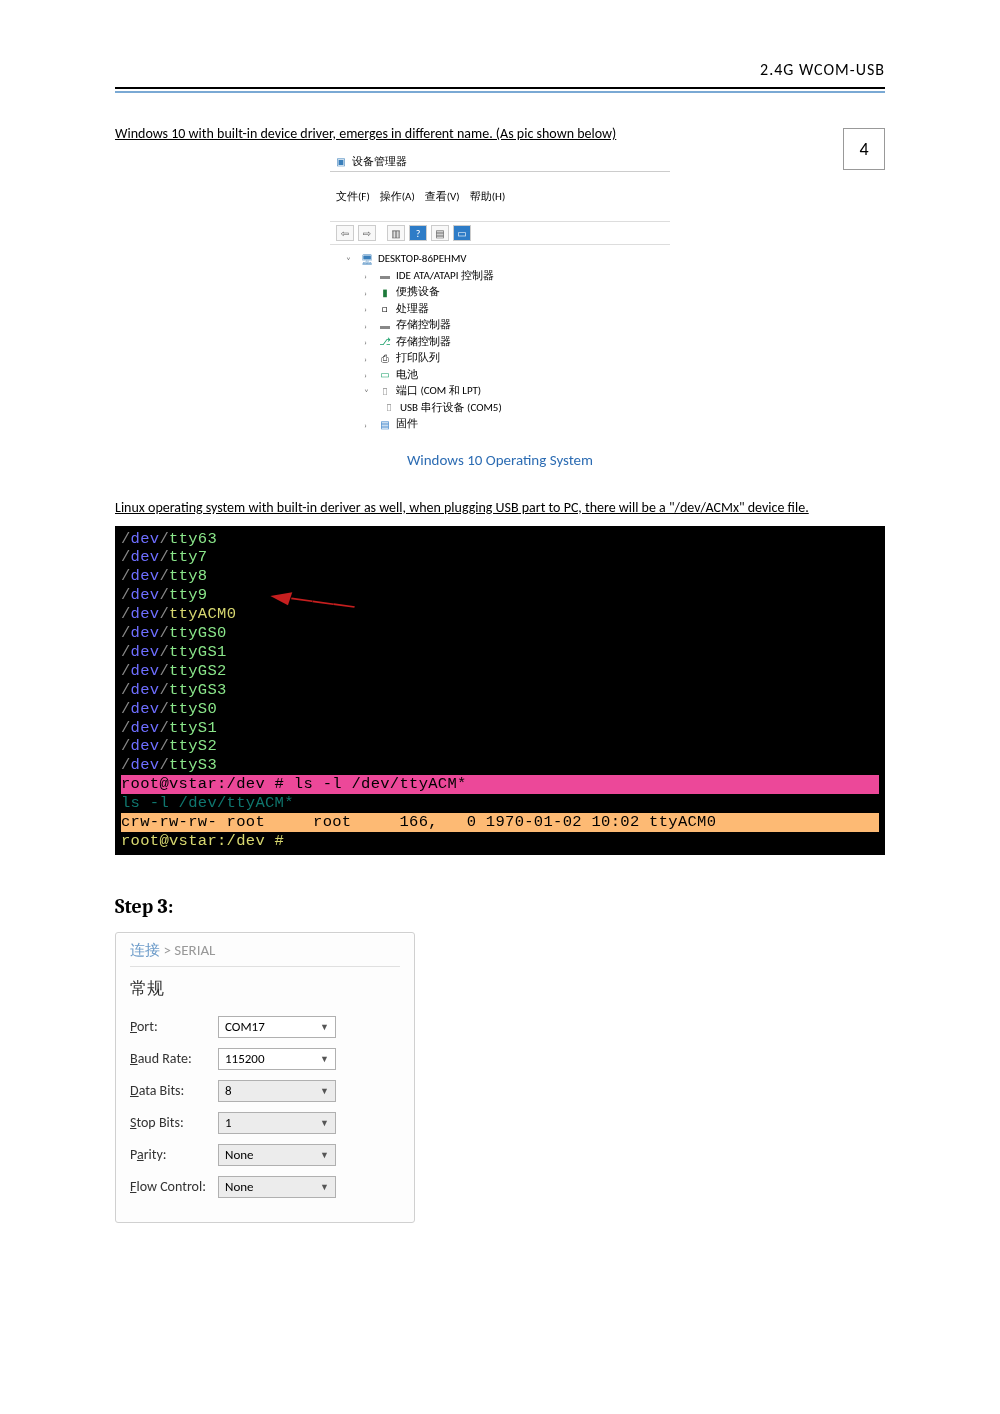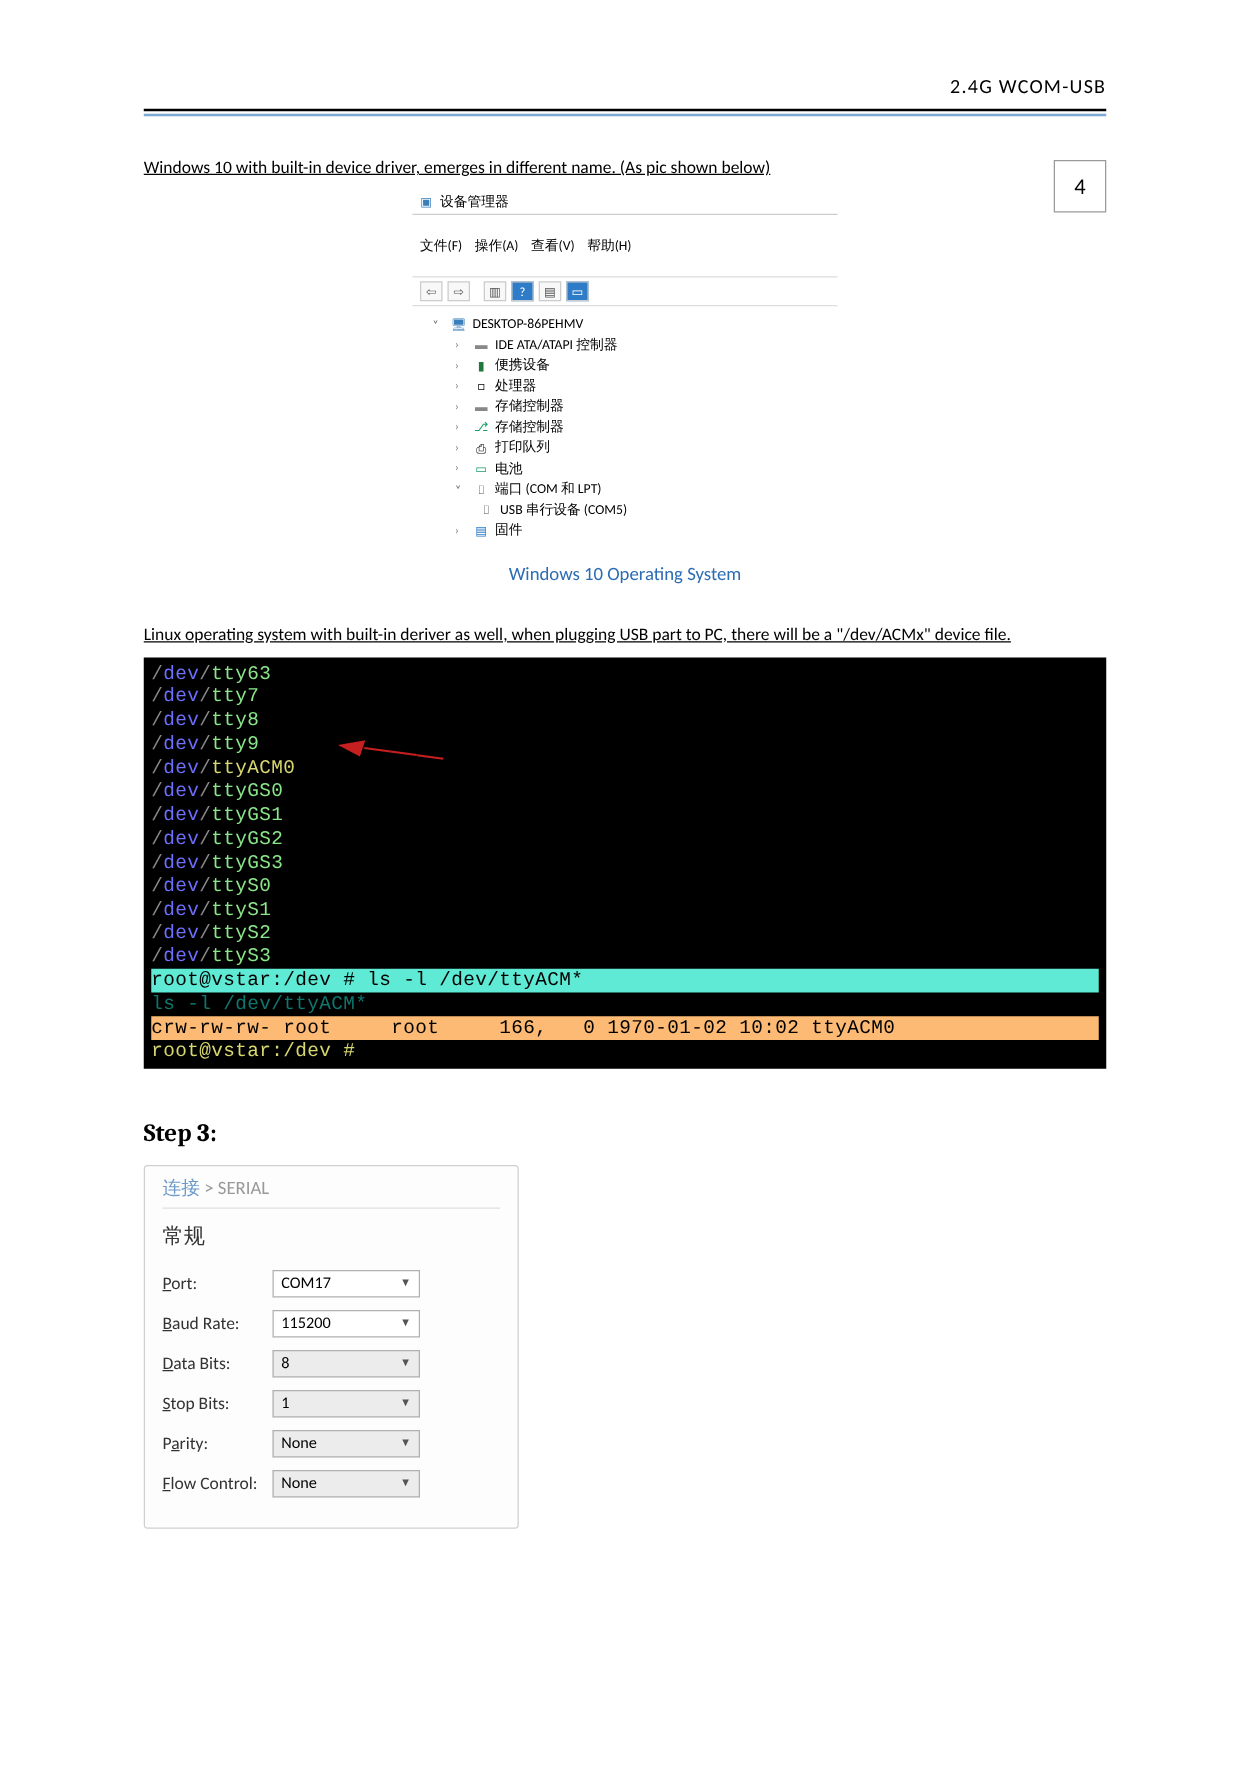--- a/index.html
+++ b/index.html
@@ -113,21 +113,21 @@
       padding: 4px 6px 4px;
       margin-bottom: 40px;
       letter-spacing: 0.3px;
     }
     .term-line { white-space: pre; }
     .term-line .dir { color: #6e6eff; }
     .term-line .sep { color: #888; }
     .term-line .fn { color: #8ae68a; }
     .term-yellow { color: #d8d870; }
     .term-yellow .fn { color: #d8d870; }
-    .term-cmd { background: #5eead4; color: #000; display:inline-block; width:100%; }
+    .term-cmd { background: #ec4899; color: #000; display:inline-block; width:100%; }
     .term-ls { color: #0f766e; }
     .term-listing { background: #fdba74; color: #000; display:inline-block; width:100%; }
     .arrow {
       position: absolute;
       color: #c61f1f;
       font-size: 22px;
       transform: scaleX(1.6) rotate(12deg);
     }
     .step-head {
       font-family: Cambria, Georgia, serif;

